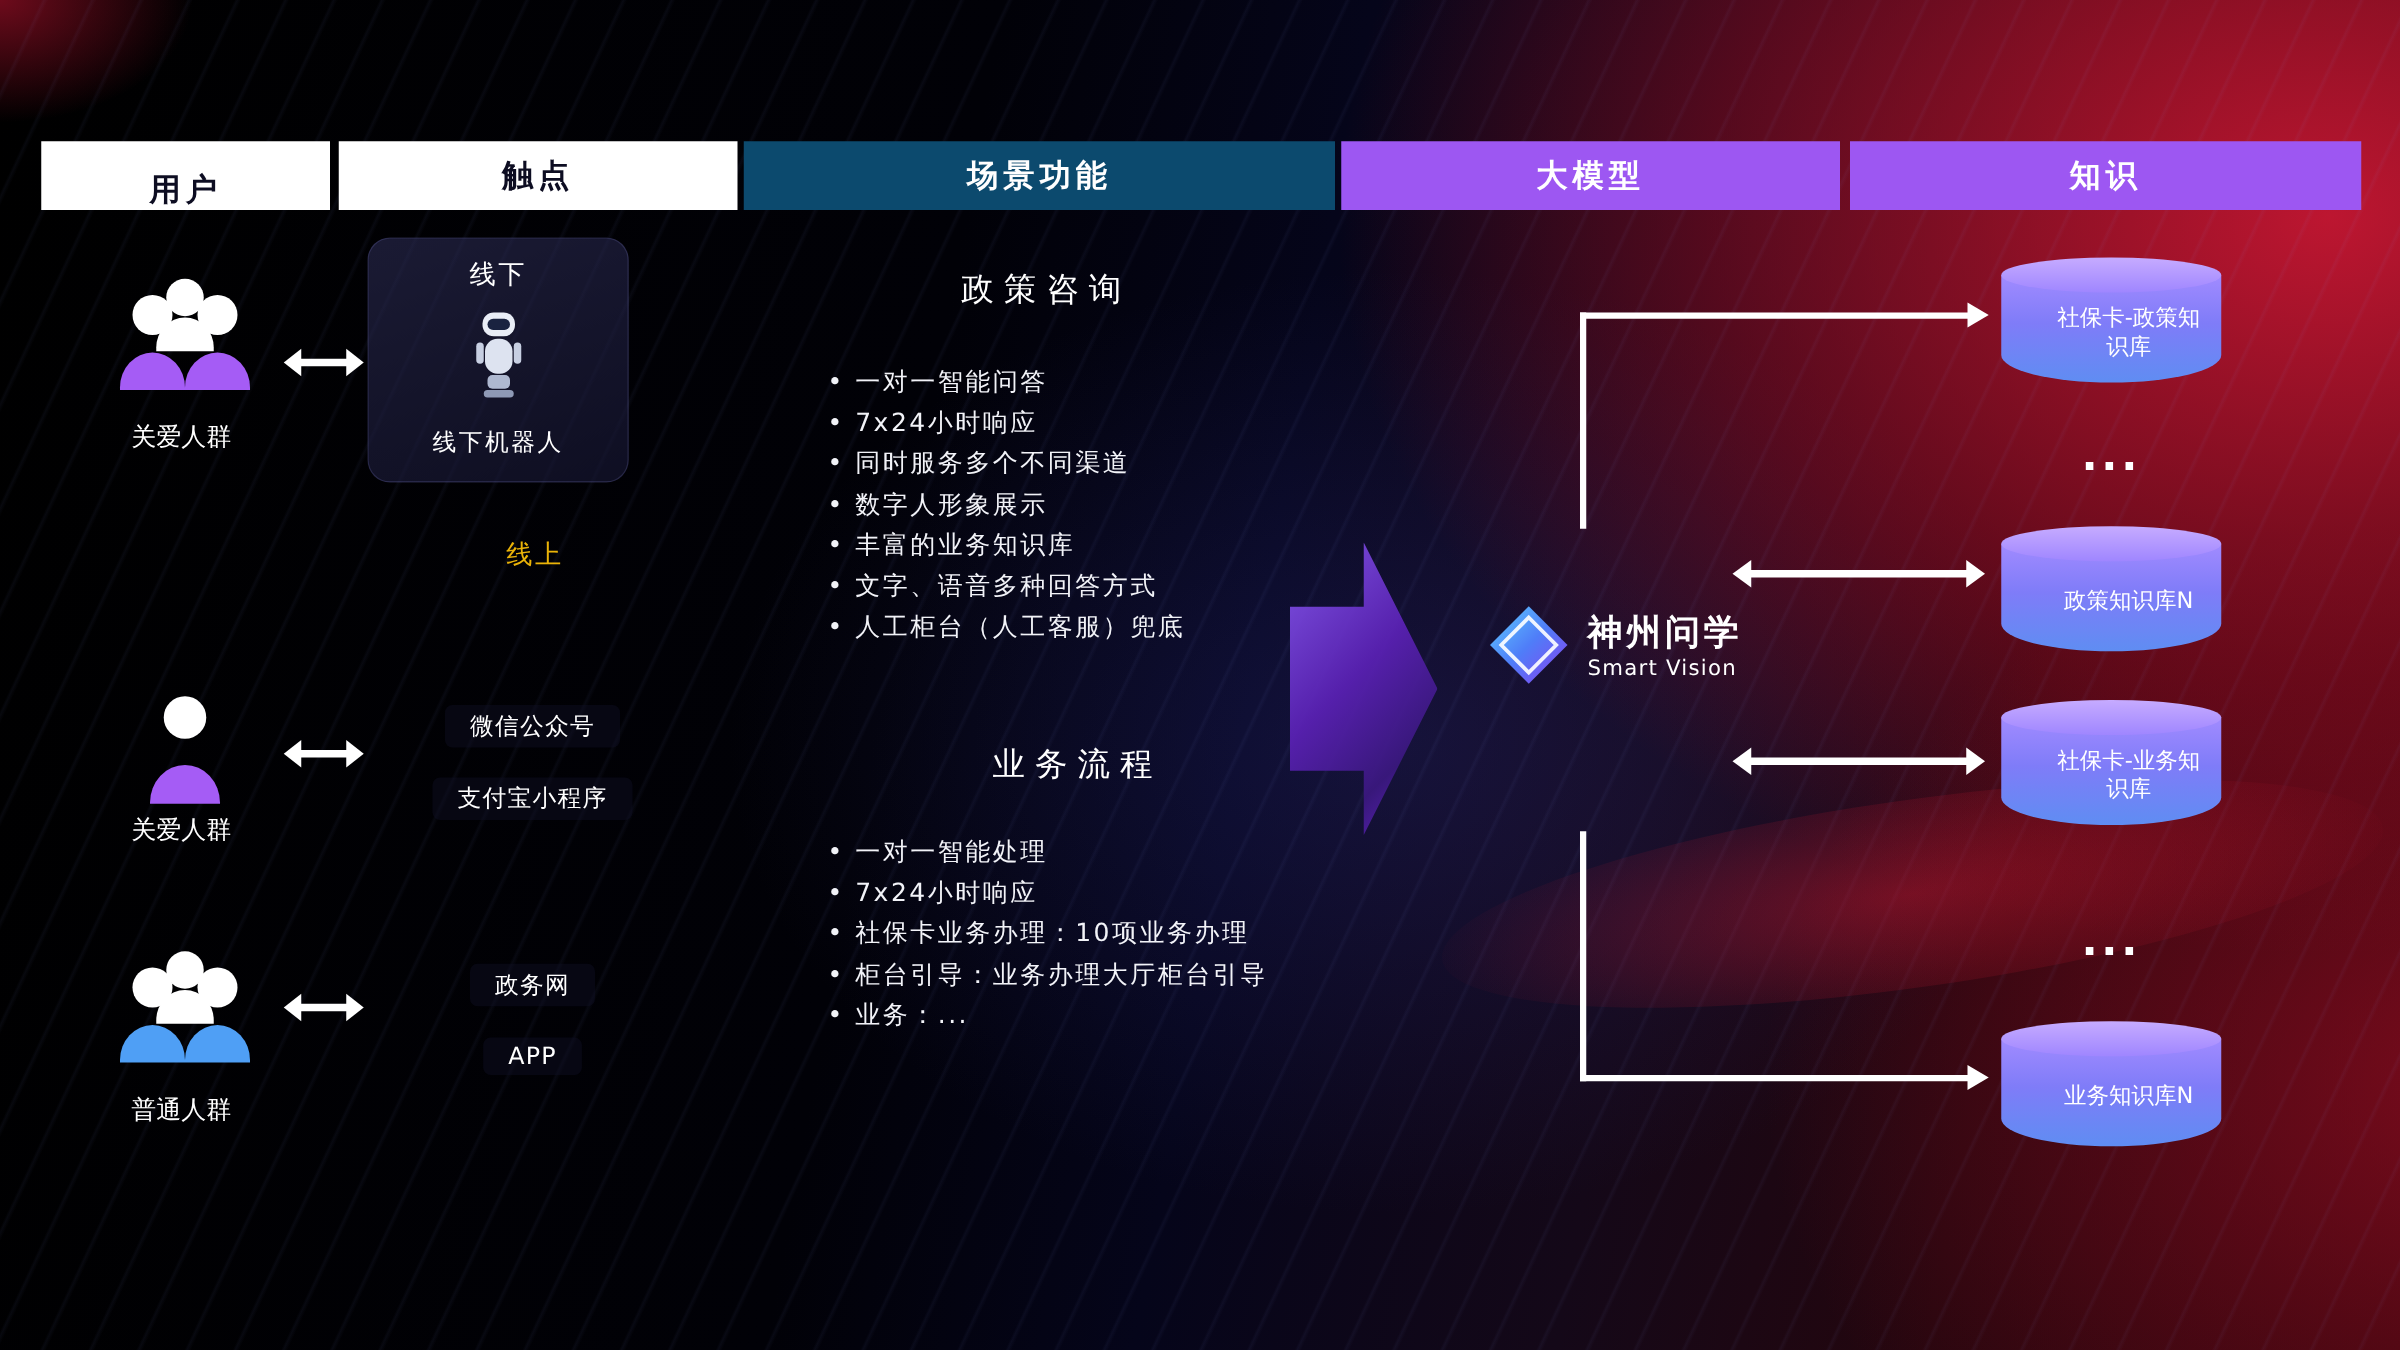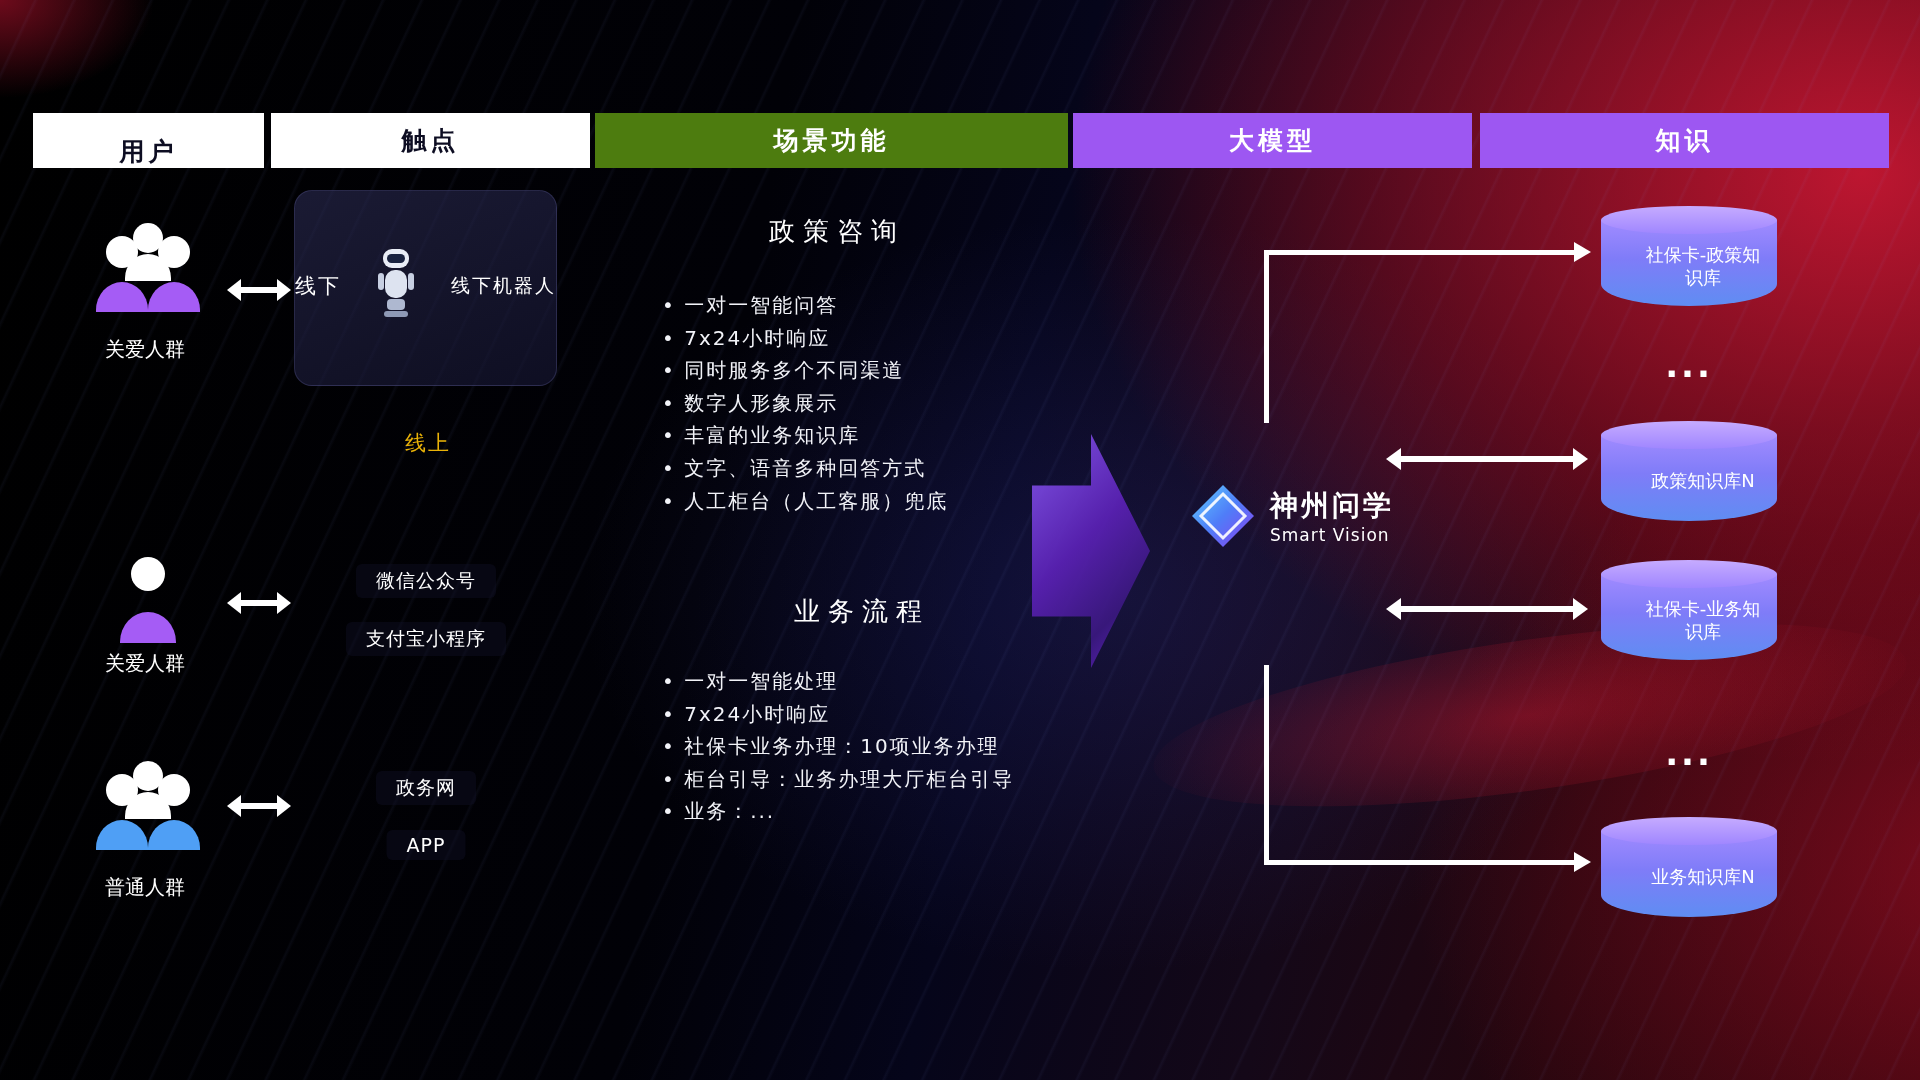--- a/index.html
+++ b/index.html
@@ -17,35 +17,35 @@
     repeating-linear-gradient(115deg, rgba(140,160,255,0) 0px, rgba(140,160,255,0) 30px,
     rgba(140,160,255,.05) 32px, rgba(140,160,255,0) 35px);}
   .bg-swoosh{position:absolute;left:1150px;top:640px;width:760px;height:150px;
     background:radial-gradient(70% 100% at 50% 50%, rgba(210,25,50,.45), rgba(210,25,50,0) 75%);
     border-radius:50%;transform:rotate(-8deg);}
 
   
   .hdr{position:absolute;top:113px;height:55px;display:flex;align-items:center;justify-content:center;
        font-size:25px;font-weight:bold;letter-spacing:4px;}
   .hdr.white{background:#ffffff;color:#0d0d22;}
-  .hdr.blue{background:#4d7c0f;color:#fff;}
+  .hdr.blue{background:#0c4a6e;color:#fff;}
   .hdr.purple{background:#9d57f2;color:#fff;}
 
   
   .people-label{position:absolute;transform:translateX(-50%);font-size:20px;color:#fff;white-space:nowrap;}
   .icon-wrap{position:absolute;transform:translateX(-50%);}
 
   
   .darrow{position:absolute;}
 
   
-  .offline-card{position:absolute;left:294px;top:190px;width:263px;height:196px;
+  .offline-card{position:absolute;left:294px;top:190px;width:209px;height:196px;
     background:linear-gradient(160deg,rgba(48,48,92,.55),rgba(24,24,54,.6));
     border-radius:18px;border:1px solid rgba(135,135,215,.2);
-    display:flex;flex-direction:row;align-items:center;justify-content:space-between;
+    display:flex;flex-direction:column;align-items:center;justify-content:space-between;
     padding:14px 0 18px 0;box-sizing:border-box;}
   .tp-title{font-size:21px;color:#fff;letter-spacing:2px;}
   .chan{position:absolute;transform:translateX(-50%);font-size:19px;color:#fff;white-space:nowrap;
     background:rgba(18,18,42,.38);padding:4px 20px;border-radius:6px;letter-spacing:1px;}
   .plain-label{position:absolute;transform:translateX(-50%);font-size:21px;color:#eab308;letter-spacing:2px;white-space:nowrap;}
 
   
   .scn-title{position:absolute;transform:translateX(-50%);font-size:26px;color:#fff;
     letter-spacing:8px;font-weight:500;white-space:nowrap;}
   .bullets{position:absolute;margin:0;padding:0;font-size:20px;line-height:32.6px;

